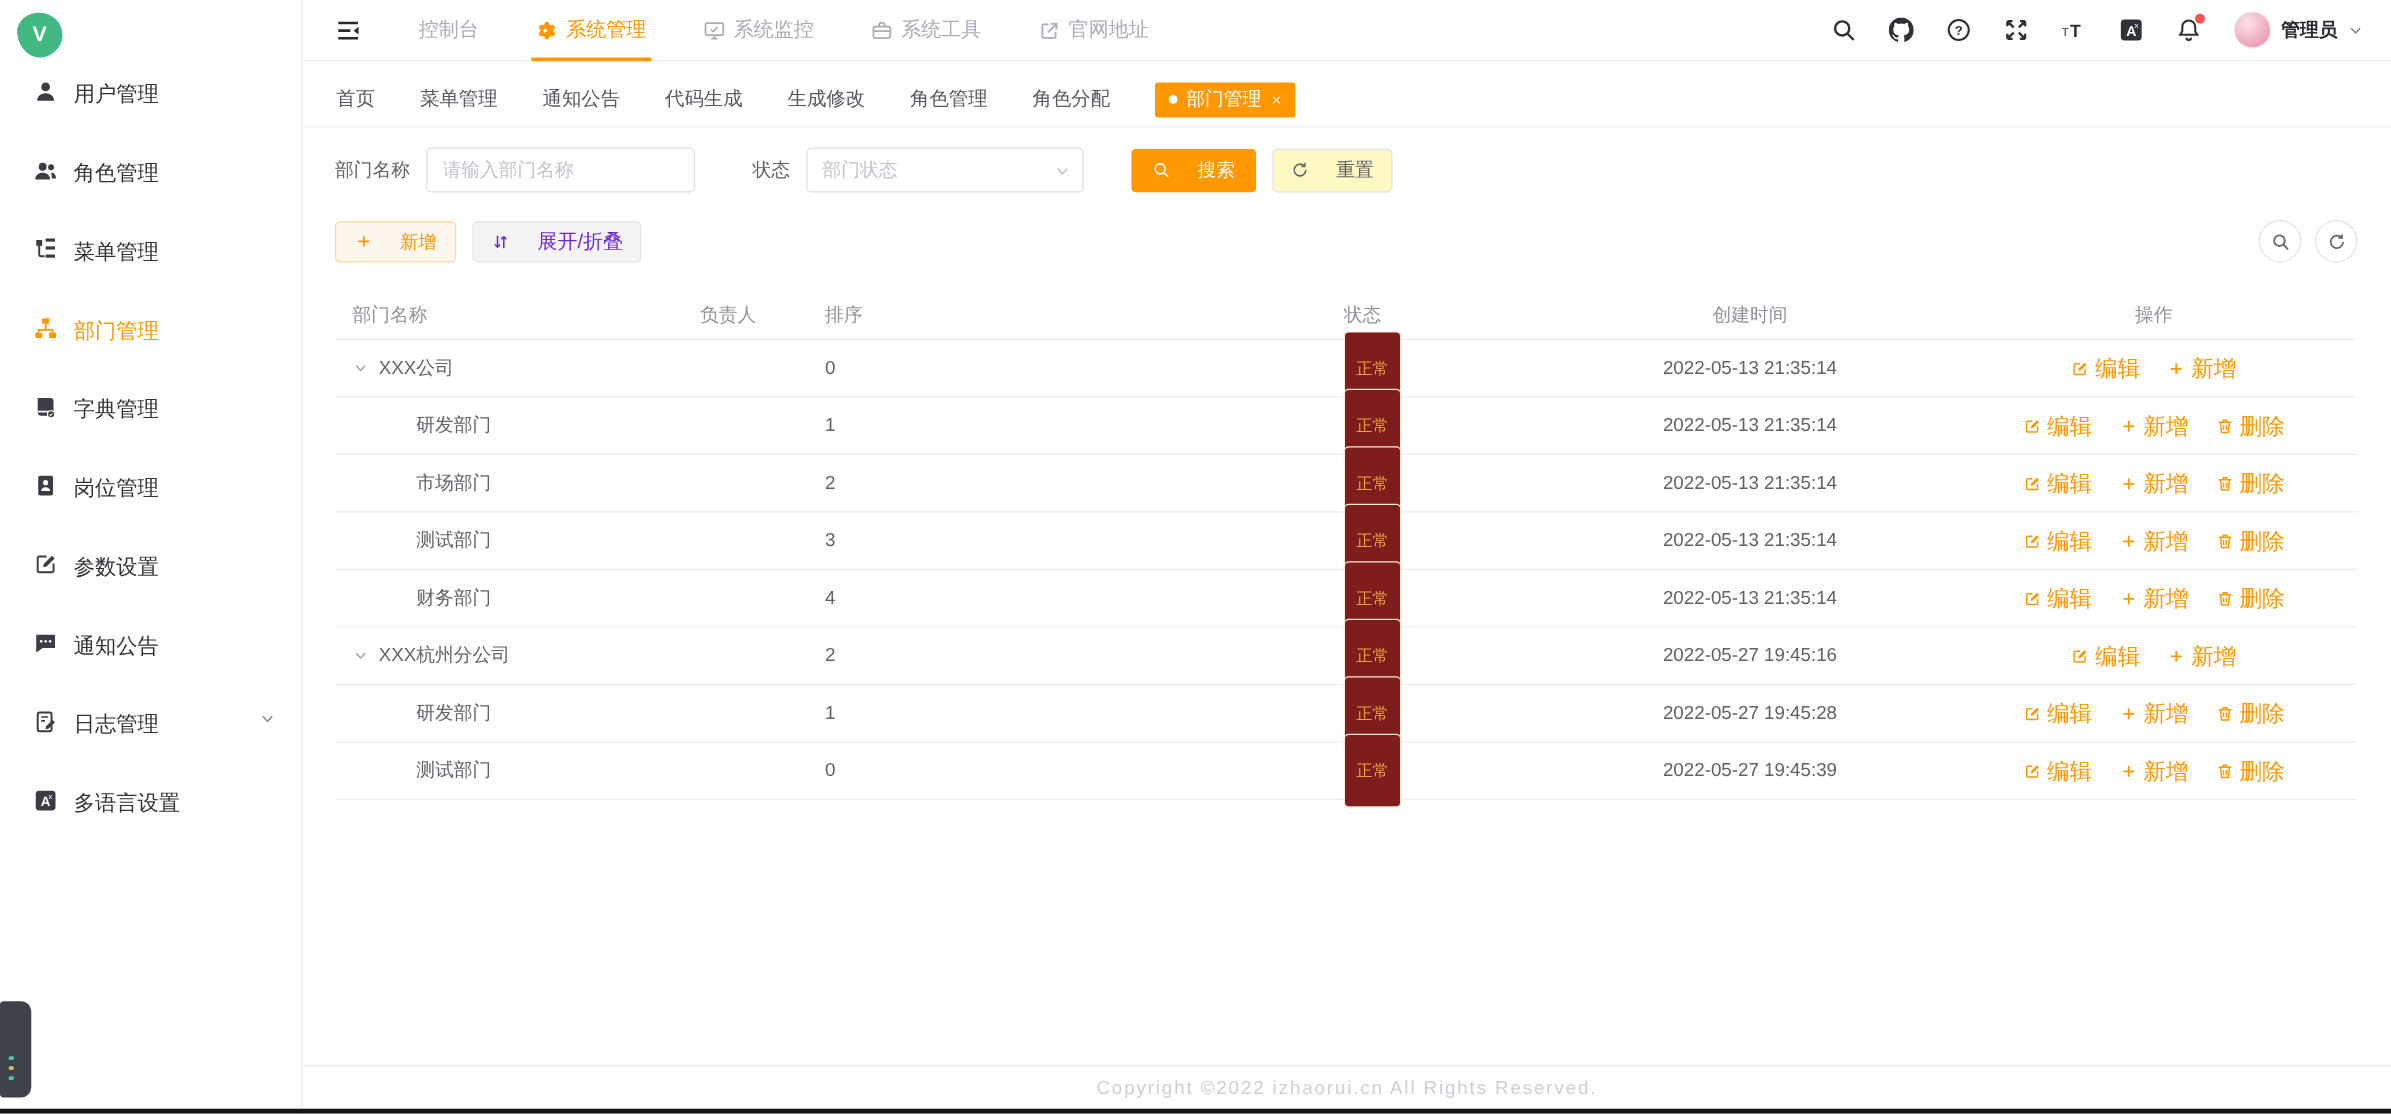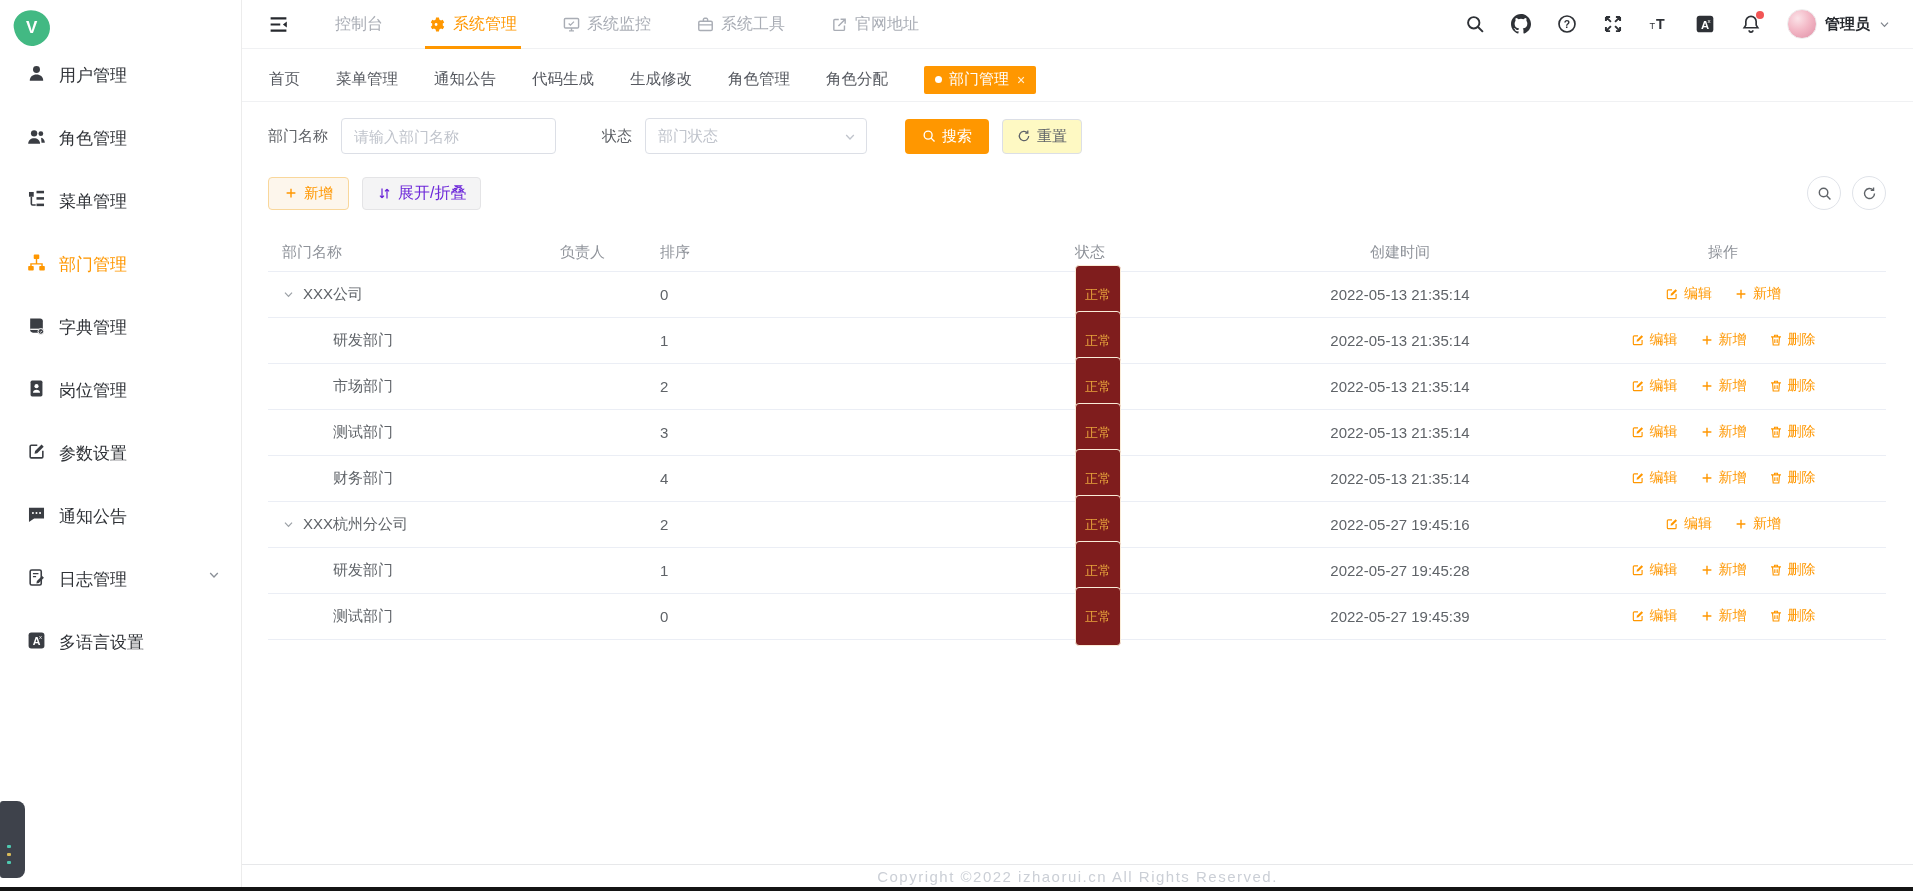--- a/index.html
+++ b/index.html
@@ -92,21 +92,21 @@
   }
   .f-input::placeholder { color:#c0c4cc; }
   .f-select {
     width:222px; height:36px; border:1px solid #dcdfe6; border-radius:4px;
     padding:0 28px 0 12px; font-size:15px; color:#c0c4cc; display:flex; align-items:center;
     position:relative; cursor:pointer; background:#fff;
   }
   .sel-caret { position:absolute; right:9px; top:11px; width:14px; height:14px; color:#c0c4cc; }
   .gap-status { margin-left:46px; }
   .btn {
-    height:35px; border-radius:4px; display:inline-flex; align-items:center; gap:6px;
+    height:35px; border-radius:4px; display:inline-flex; align-items:center; gap:22px;
     font-size:15px; cursor:pointer; border:1px solid transparent; white-space:nowrap;
     font-family:"Liberation Sans",sans-serif;
   }
   .btn .ic { width:14px; height:14px; }
   .btn-search { background:#ff9700; color:#fff; padding:0 16px; margin-left:38px; }
   .btn-reset  { background:#fef9c3; color:#5f6368; border-color:#dcdfe6; padding:0 14px; margin-left:13px; }
   .toolbar-row { display:flex; align-items:center; margin:22px 27px 0 26px; }
   .btn-add {
     height:33px; background:#fdf6ec; color:#ff9700; border-color:#f9d79b;
     padding:0 15px; font-size:14.5px;
@@ -137,26 +137,26 @@
   .c4 { width:320px; text-align:center; }
   .c5 { flex:1; text-align:center; }
   .name { display:flex; align-items:center; }
   .name.child { padding-left:65px; }
   .tree-caret { width:13px; height:13px; color:#9ba0a6; margin-right:8px; cursor:pointer; }
   .badge {
     display:inline-block; padding:20px 9px; font-size:13px; line-height:17px;
     color:#e6a23c; background:#7f1d1d; border:1px solid #faecd8; border-radius:4px;
   }
   .acts { display:inline-flex; gap:22px; align-items:center; }
-  .act { display:inline-flex; align-items:center; gap:5px; color:#ff9700; font-size:14px; cursor:pointer; }
+  .act { display:inline-flex; align-items:center; gap:5px; color:#ff9700; font-size:18px; cursor:pointer; }
   .act .ic { width:14px; height:14px; }
 
   
   .footer {
-    position:absolute; left:242px; right:0; bottom:4px; height:23px; background:#fff;
+    position:absolute; left:242px; right:0; bottom:4px; height:35px; background:#fff;
     border-top:1px solid #e7e8ea; display:flex; align-items:center; justify-content:center;
     font-size:15px; color:#cbcfd6; letter-spacing:1.5px; z-index:2;
   }
   .bottom-strip { position:absolute; left:0; right:0; bottom:0; height:4px; background:#141414; z-index:4; }
   .dev-widget {
     position:absolute; left:0; bottom:13px; width:25px; height:77px;
     background:#3e424b; border-radius:3px 8px 8px 3px; z-index:5;
   }
   .dev-widget i { position:absolute; width:4px; height:3px; border-radius:1px; }
   .dev-widget .d1 { left:7px; bottom:30px; background:#4ec9b0; }

